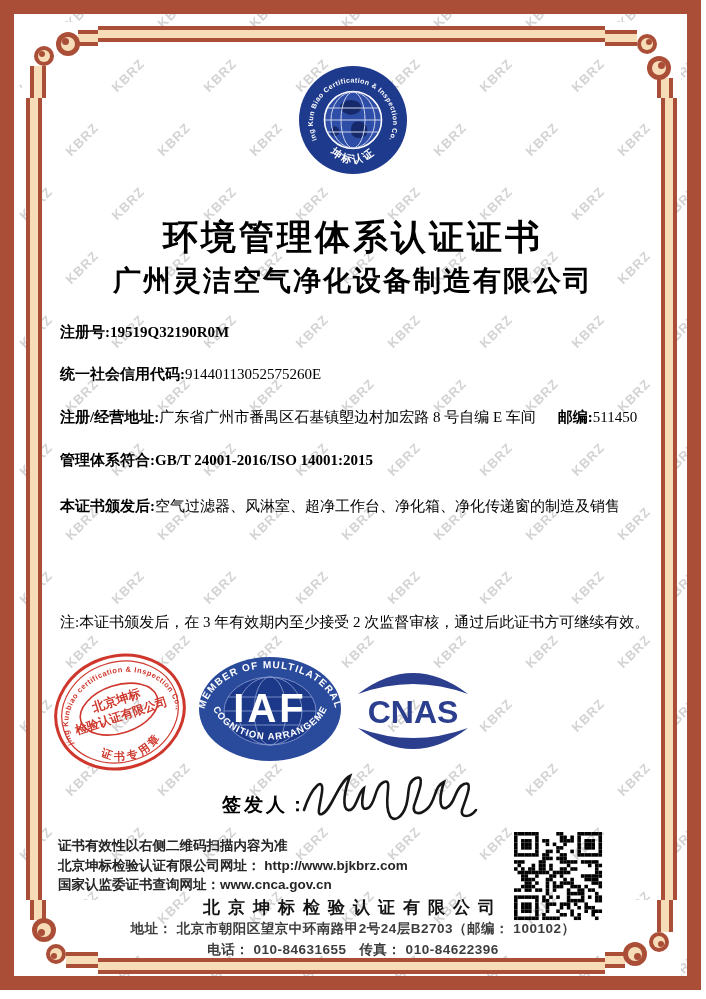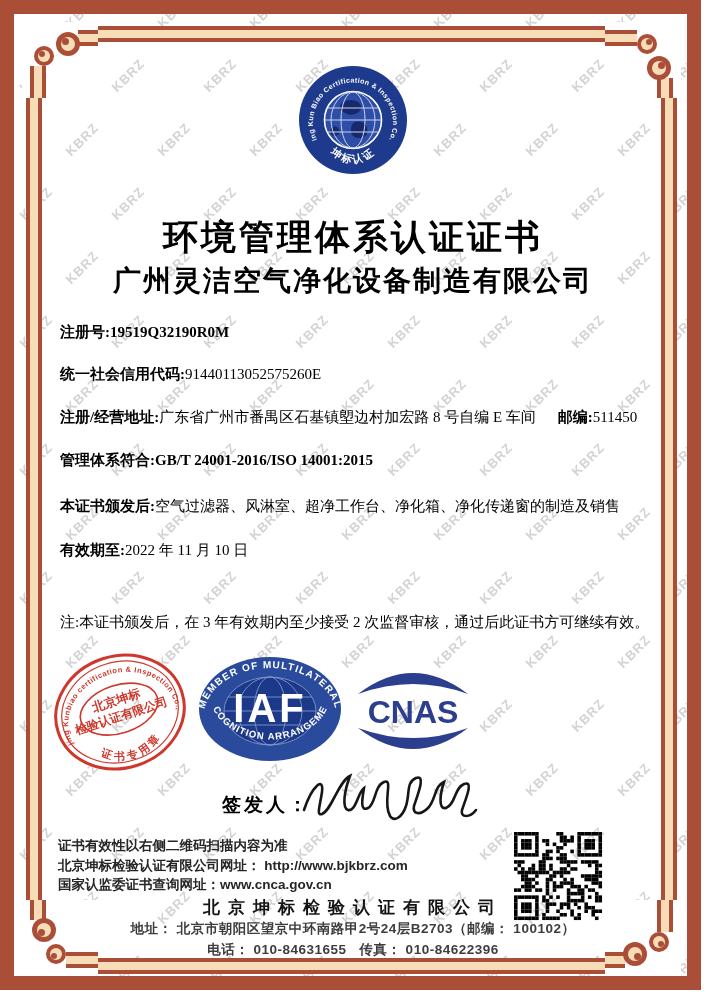--- a/index.html
+++ b/index.html
@@ -287,21 +287,20 @@
   <div class="fline" style="top:407px">
     <span class="flabel">注册/经营地址:</span><span>广东省广州市番禺区石基镇塱边村加宏路 8 号自编 E 车间</span><span class="flabel post-label">邮编:</span><span>511450</span>
   </div>
   <div class="fline" style="top:450px">
     <span class="flabel">管理体系符合:</span><span class="vbold">GB/T 24001-2016/ISO 14001:2015</span>
   </div>
   <div class="fline" style="top:496px">
     <span class="flabel">本证书颁发后:</span><span>空气过滤器、风淋室、超净工作台、净化箱、净化传递窗的制造及销售</span>
   </div>
   <div class="fline dates" style="top:540px">
-    <span><span class="flabel">有效期至:</span><span>2022 年 11 月 10 日</span></span>
   </div>
   <div class="fline" style="top:612px">注:本证书颁发后，在 3 年有效期内至少接受 2 次监督审核，通过后此证书方可继续有效。</div>
 
   <svg class="abs stamp" viewBox="0 0 140 134">
     <defs>
       <path id="sp1" d="M 16 84 A 55 47 0 1 1 124 84" fill="none"></path>
       <path id="sp2" d="M 34 96 A 40 34 0 0 0 106 96" fill="none"></path>
     </defs>
     <g transform="rotate(-18 70 67)" fill="none" stroke="#cf372c">
       <ellipse cx="70" cy="67" rx="65" ry="56" stroke-width="3"></ellipse>

